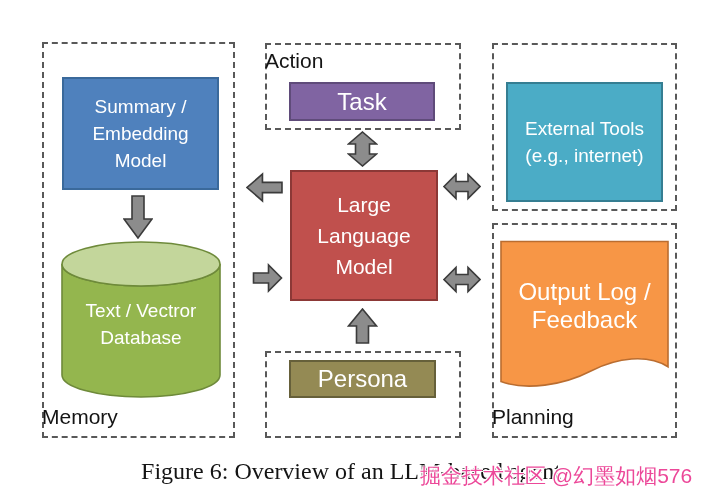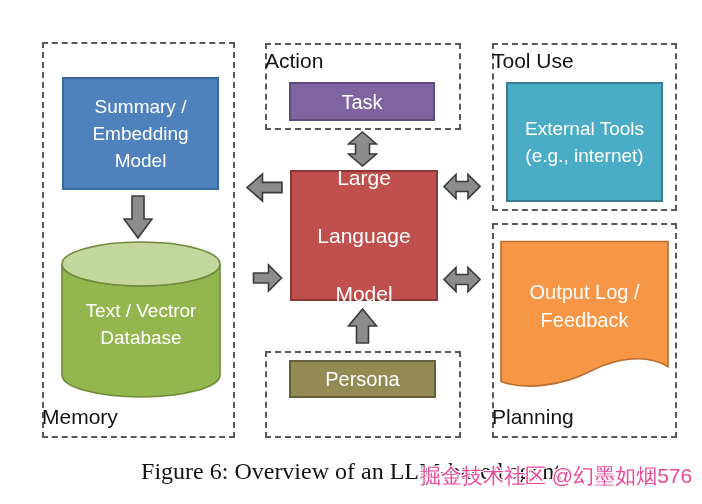--- a/index.html
+++ b/index.html
@@ -9,22 +9,22 @@
   }
   .region { position:absolute; border:2px dashed #595959; box-sizing:border-box; background:transparent; }
   .region-label { position:absolute; color:#141414; font-size:21px; text-align:left; white-space:nowrap; }
   .node {
     position:absolute; box-sizing:border-box; display:flex; flex-direction:column;
     align-items:center; justify-content:center; color:#ffffff; text-align:center;
     border:2px solid transparent;
   }
   .node .ln { white-space:nowrap; }
   .txt-19 { font-size:19px; line-height:27px;text-align:center; }
-  .txt-20 { font-size:20px; line-height:28px; }
-  .llm-text { font-size:21px; line-height:31px;gap:27px; }
+  .txt-20 { font-size:24px; line-height:28px; }
+  .llm-text { font-size:21px; line-height:31px; }
   .overlay-text {
     position:absolute; color:#ffffff; text-align:center;
     display:flex; flex-direction:column; align-items:center; justify-content:flex-start;
   }
   .arrow { position:absolute; }
   .arrow svg { display:block; width:100%; height:100%; }
   .shape-svg { position:absolute; }
   .shape-svg svg { display:block; width:100%; height:100%; }
   .caption {
     position:absolute; left:0; top:458px; width:702px; text-align:center;
@@ -69,21 +69,20 @@
   <div class="region-label" style="left:42px; top:405px; width:193px;">Memory</div>
 
   <div class="region" style="left:265px; top:43px; width:196px; height:87px;"></div>
   <div class="region-label" style="left:265px; top:49px; width:196px;">Action</div>
 
   <div class="node txt-20" style="left: 289px; top: 82px; width: 146px; height: 39px; background-color: rgb(128, 100, 162); border-color: rgb(95, 75, 122);">
     <div class="ln">Task</div>
   </div>
 
   <div class="region" style="left:492px; top:43px; width:185px; height:168px;"></div>
-  <div class="region-label" style="left:492px; top:49px; width:185px;">Tool Use</div>
 
   <div class="node txt-19" style="left: 506px; top: 82px; width: 157px; height: 120px; background-color: rgb(75, 172, 198); border-color: rgb(53, 126, 146);">
     <div class="ln">External Tools</div>
     <div class="ln">(e.g., internet)</div>
   </div>
 
   <div class="node llm-text" style="left: 290px; top: 170px; width: 148px; height: 131px; background-color: rgb(192, 80, 77); border-color: rgb(140, 56, 54);">
     <div class="ln">Large</div>
     <div class="ln">Language</div>
     <div class="ln">Model</div>

